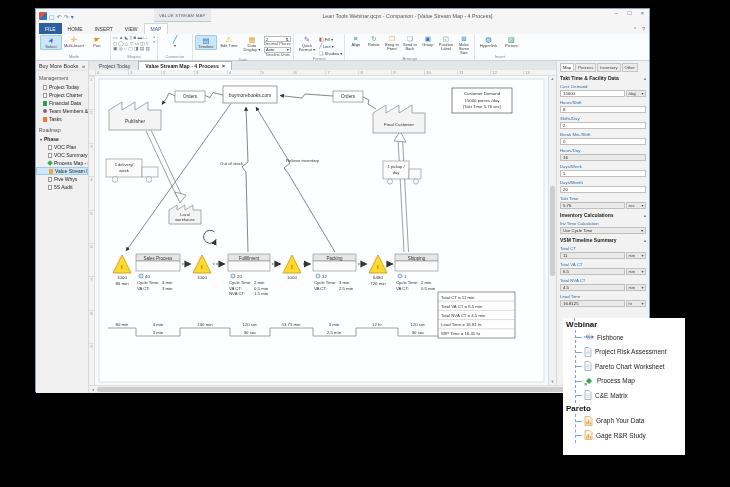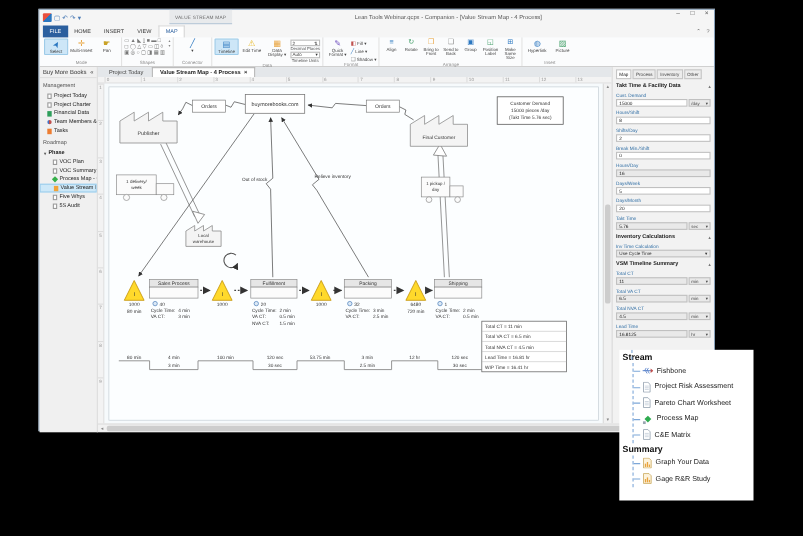--- a/index.html
+++ b/index.html
@@ -696,21 +696,21 @@
         <span>◄</span>
         <div class="hthumb"></div>
         <span>►</span>
       </div>
     </div>
   </div>
 </div>
 
 <div class="overlay">
   <div class="ov-topline"></div>
-  <div class="ov-title">Stream</div>
+  <div class="ov-title">Webinar</div>
   <div class="ov-items">
     <div class="ov-item">
       <svg width="10" height="8" viewBox="0 0 10 8">
             <line x1="0" y1="4" x2="8" y2="4" stroke="#4472c4" stroke-width="0.8"></line>
             <path d="M2,4 L3.5,1.5 M4,4 L5.5,1.5 M2.8,4 L4.3,6.5 M4.8,4 L6.3,6.5" stroke="#4472c4" stroke-width="0.7" fill="none"></path>
             <polygon points="7.5,2 10,4 7.5,6" fill="#c0504d"></polygon>
           </svg>
       <span>Fishbone</span>
     </div>
     <div class="ov-item">
@@ -741,21 +741,21 @@
     <div class="ov-item">
       <svg width="8" height="10" viewBox="0 0 8 10">
             <path d="M1,0.5 h4 l2,2 v7 h-6 z" fill="#fff" stroke="#8c9bab" stroke-width="0.7"></path>
             <line x1="2.2" y1="4" x2="5.8" y2="4" stroke="#b6c2cf" stroke-width="0.6"></line>
             <line x1="2.2" y1="5.5" x2="5.8" y2="5.5" stroke="#b6c2cf" stroke-width="0.6"></line>
             <line x1="2.2" y1="7" x2="5.8" y2="7" stroke="#b6c2cf" stroke-width="0.6"></line>
           </svg>
       <span>C&amp;E Matrix</span>
     </div>
   </div>
-  <div class="ov-title">Summary</div>
+  <div class="ov-title">Pareto</div>
   <div class="ov-items">
     <div class="ov-item">
       <svg width="9" height="10" viewBox="0 0 9 10">
             <path d="M1,0.5 h5 l2,2 v7 h-7 z" fill="#fdf3dc" stroke="#c8a75a" stroke-width="0.7"></path>
             <rect x="2.2" y="5.5" width="1.2" height="3" fill="#e8a33d"></rect>
             <rect x="4" y="4" width="1.2" height="4.5" fill="#e8a33d"></rect>
             <rect x="5.8" y="6.3" width="1.2" height="2.2" fill="#e8a33d"></rect>
           </svg>
       <span>Graph Your Data</span>
     </div>

